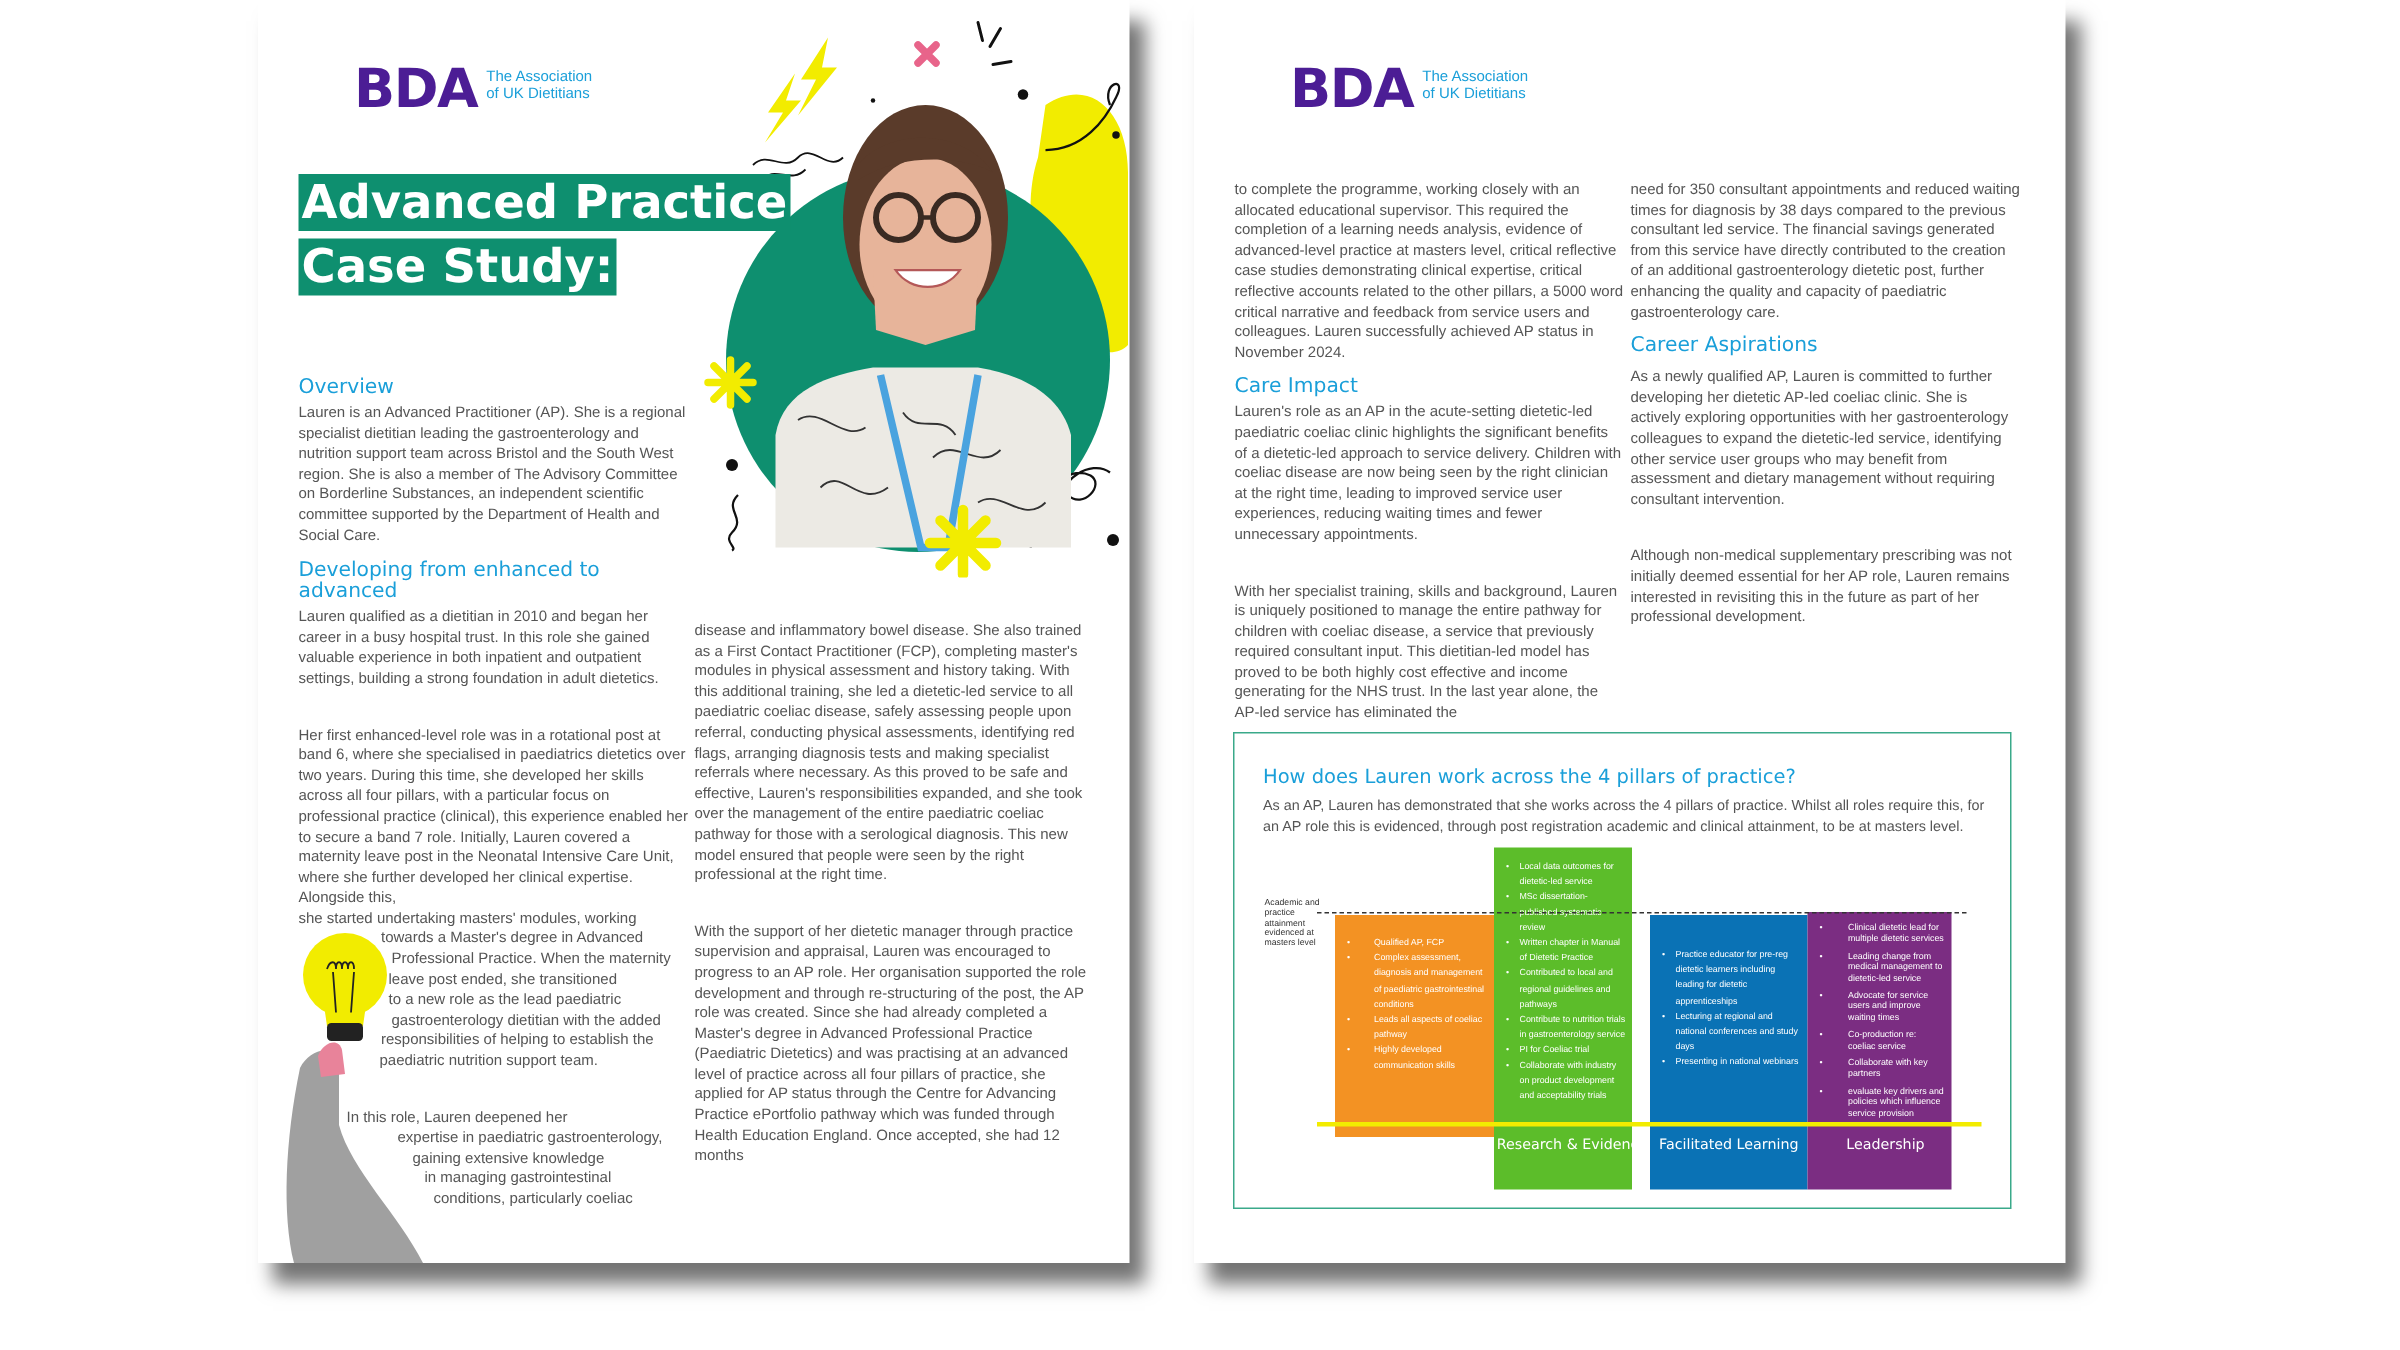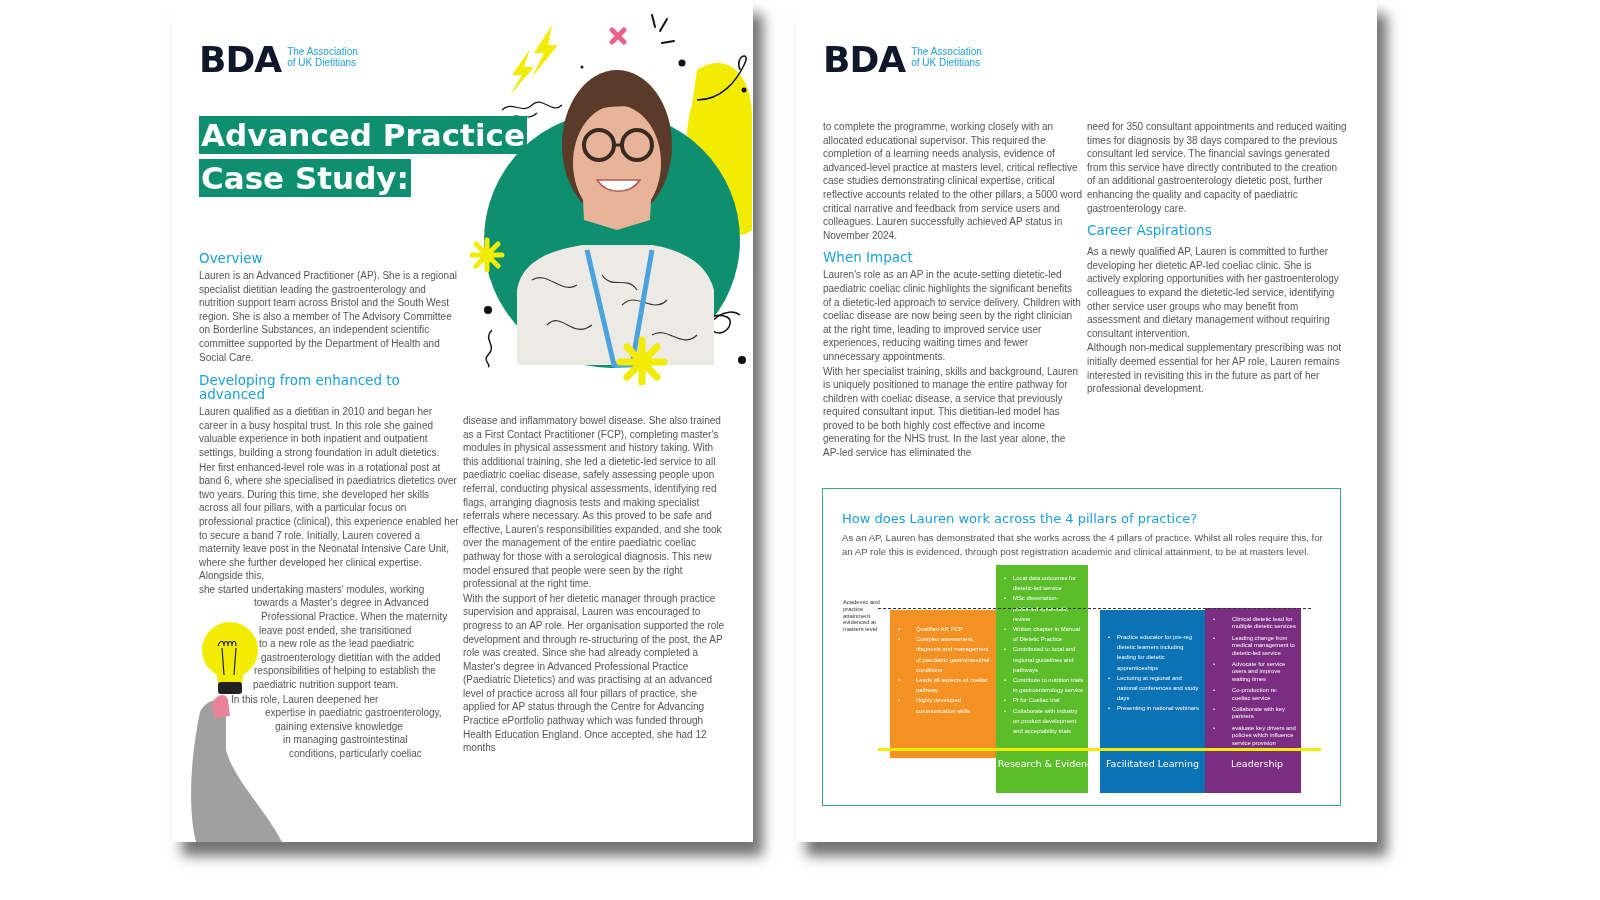--- a/index.html
+++ b/index.html
@@ -7,30 +7,30 @@
   body { position: relative; font-family: "Liberation Sans", sans-serif; }
 
   .page {
     position: absolute; top: 0; background: #ffffff;
     box-shadow: 10px 14px 12px rgba(0,0,0,0.55);
   }
   #page1 { left: 172px; width: 581px; height: 842px; }
   #page2 { left: 796px; width: 581px; height: 842px; }
 
   .logo { position: absolute; display: flex; align-items: flex-start; }
-  .logo .mark { font-family: "DejaVu Sans", sans-serif; font-weight: bold; font-size: 36px; color: #0f172a; letter-spacing: -1px; line-height: 36px; }
+  .logo .mark { font-family: "DejaVu Sans", sans-serif; font-weight: bold; font-size: 36px; color: #4c1d95; letter-spacing: -1px; line-height: 36px; margin-left: 37px; }
   .logo .tag { font-size: 10px; color: #1a9fd9; line-height: 11px; margin-left: 6px; margin-top: 4px; }
 
   .title-block { position: absolute; left: 27px; top: 116px; }
   .title-line { display: inline-block; background: #0e8f6f; color: #fff; font-family: "DejaVu Sans", sans-serif; font-weight: bold; font-size: 31px; line-height: 38px; padding: 0 2px; margin-bottom: 5px; }
   .subtitle { font-family: "DejaVu Sans", sans-serif; color: #1a9fd9; font-size: 25px; margin-top: 2px; }
 
   .h2 { font-family: "DejaVu Sans", sans-serif; color: #1a9fd9; font-size: 13.5px; line-height: 14px; }
   .p { font-size: 10px; line-height: 13.6px; color: #555; }
-  .p + .p { margin-top: 1px; }
+  .p + .p { margin-top: 24px; }
 
   .col { position: absolute; }
 
   .photo-wrap { position: absolute; left: 280px; top: 5px; width: 300px; height: 380px; }
 
   .bulb-wrap { position: absolute; left: 14px; top: 620px; width: 100px; height: 222px; }
 
   .pillars-box { position: absolute; left: 26px; top: 488px; width: 519px; height: 318px; border: 1.5px solid #3aa98a; }
   .pillars-title { position: absolute; left: 19px; top: 22px; font-family: "DejaVu Sans", sans-serif; color: #1a9fd9; font-size: 13px; }
   .pillars-intro { position: absolute; left: 19px; top: 42px; width: 490px; font-size: 9.6px; line-height: 13.5px; color: #555; }
@@ -160,21 +160,21 @@
   <div class="logo" style="left:27px; top:42px;">
     <div class="mark">BDA</div>
     <div class="tag">
       <div>The Association</div>
       <div>of UK Dietitians</div>
     </div>
   </div>
 
   <div class="col" style="left:27px; top:120px; width:260px;">
     <div class="p">to complete the programme, working closely with an allocated educational supervisor. This required the completion of a learning needs analysis, evidence of advanced-level practice at masters level, critical reflective case studies demonstrating clinical expertise, critical reflective accounts related to the other pillars, a 5000 word critical narrative and feedback from service users and colleagues. Lauren successfully achieved AP status in November 2024.</div>
-    <div class="h2" style="margin-top:8px;">When Impact</div>
+    <div class="h2" style="margin-top:8px;">Care Impact</div>
     <div class="p" style="margin-top:4px;">Lauren's role as an AP in the acute-setting dietetic-led paediatric coeliac clinic highlights the significant benefits of a dietetic-led approach to service delivery. Children with coeliac disease are now being seen by the right clinician at the right time, leading to improved service user experiences, reducing waiting times and fewer unnecessary appointments.</div>
     <div class="p">With her specialist training, skills and background, Lauren is uniquely positioned to manage the entire pathway for children with coeliac disease, a service that previously required consultant input. This dietitian-led model has proved to be both highly cost effective and income generating for the NHS trust.  In the last year alone, the AP-led service has eliminated the</div>
   </div>
 
   <div class="col" style="left:291px; top:120px; width:260px;">
     <div class="p">need for 350 consultant appointments and reduced waiting times for diagnosis by 38 days compared to the previous consultant led service.  The financial savings generated from this service have directly contributed to the creation of an additional gastroenterology dietetic post, further enhancing the quality and capacity of paediatric gastroenterology care.</div>
     <div class="h2" style="margin-top:8px;">Career Aspirations</div>
     <div class="p" style="margin-top:8px;">As a newly qualified AP, Lauren is committed to further developing her dietetic AP-led coeliac clinic. She is actively exploring opportunities with her gastroenterology colleagues to expand the dietetic-led service, identifying other service user groups who may benefit from assessment and dietary management without requiring consultant intervention.</div>
     <div class="p">Although non-medical supplementary prescribing was not initially deemed essential for her AP role, Lauren remains interested in revisiting this in the future as part of her professional development.</div>
   </div>

